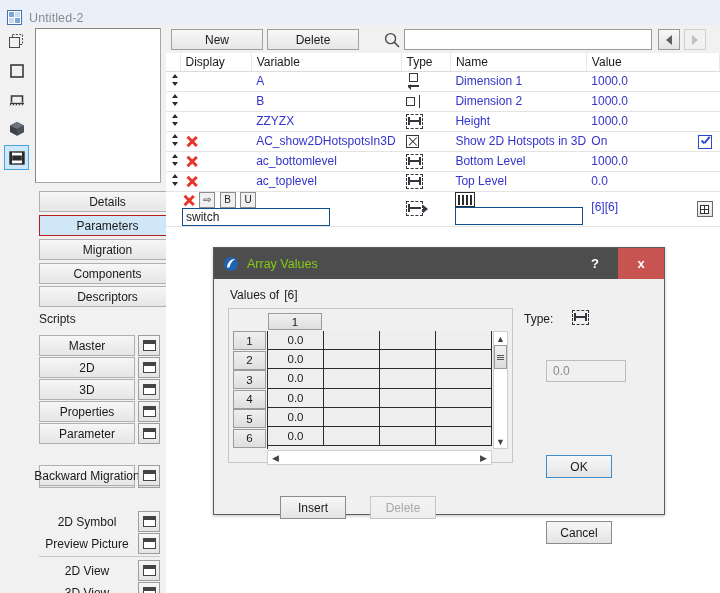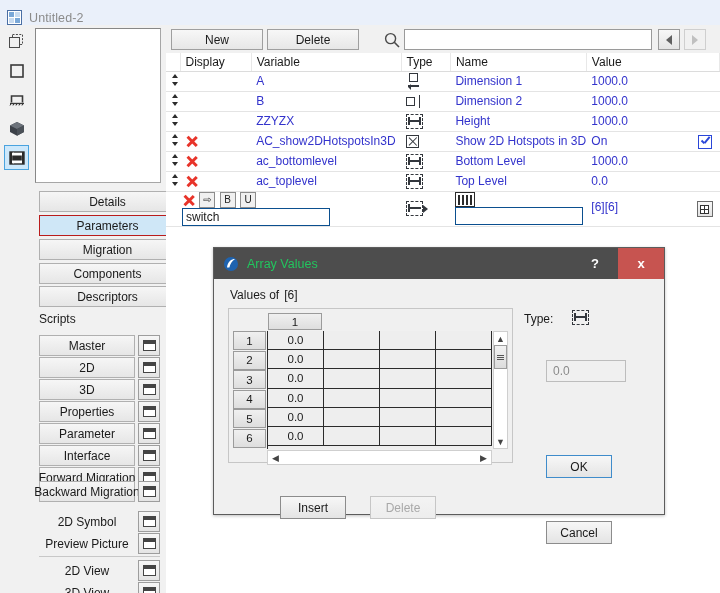--- a/index.html
+++ b/index.html
@@ -324,21 +324,21 @@
   }
   #dlg-title {
     position: absolute; left: 0; top: 0; width: 450px; height: 31px;
     background: #4d4d4d;
     display: flex; align-items: center;
   }
   #dlg-title .dicon {
     width: 16px; height: 16px; margin: 0 8px 0 9px; flex: none; position: relative;
   }
   #dlg-title .dtext {
-    color: #22c55e; font-size: 12.5px;
+    color: #84cc16; font-size: 12.5px;
   }
   #dlg-help {
     position: absolute; right: 46px; top: 0; width: 46px; height: 31px;
     background: #4d4d4d; color: #ffffff;
     display:flex; align-items:center; justify-content:center;
     font-size: 13px; font-weight: bold;
   }
   #dlg-close {
     position: absolute; right: 0; top: 0; width: 46px; height: 31px;
     background: #c75450; color: #ffffff;
@@ -523,33 +523,27 @@
       <div class="sicon">
           <span class="winglyph"></span>
         </div>
     </div>
     <div class="scriptrow" style="top:398px">
       <div class="sbtn">Parameter</div>
       <div class="sicon">
           <span class="winglyph"></span>
         </div>
     </div>
-    <div class="scriptrow" style="top:420px">
-      <div class="sbtn">Interface</div>
-      <div class="sicon">
-          <span class="winglyph"></span>
-        </div>
-    </div>
     <div class="scriptrow" style="top:442px">
       <div class="sbtn">Forward Migration</div>
       <div class="sicon">
           <span class="winglyph"></span>
         </div>
     </div>
-    <div class="scriptrow" style="top:456px">
+    <div class="scriptrow" style="top:440px">
       <div class="sbtn">Backward Migration</div>
       <div class="sicon">
           <span class="winglyph"></span>
         </div>
     </div>
     <div class="scriptrow plain" style="top:486px">
       <div class="sbtn">2D Symbol</div>
       <div class="sicon">
           <span class="winglyph"></span>
         </div>

